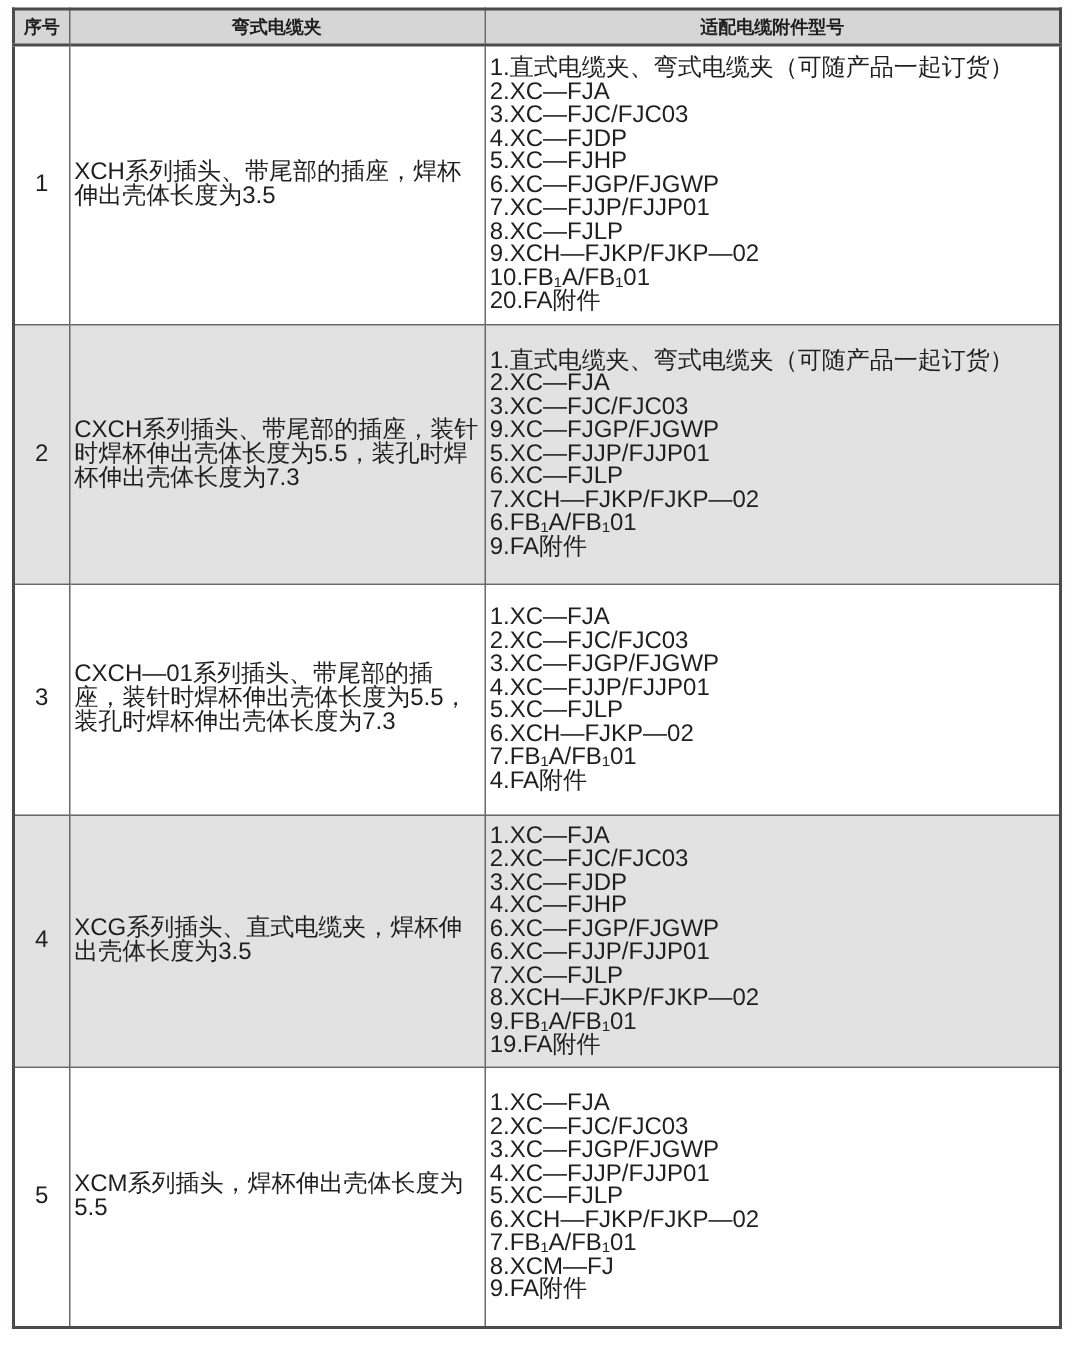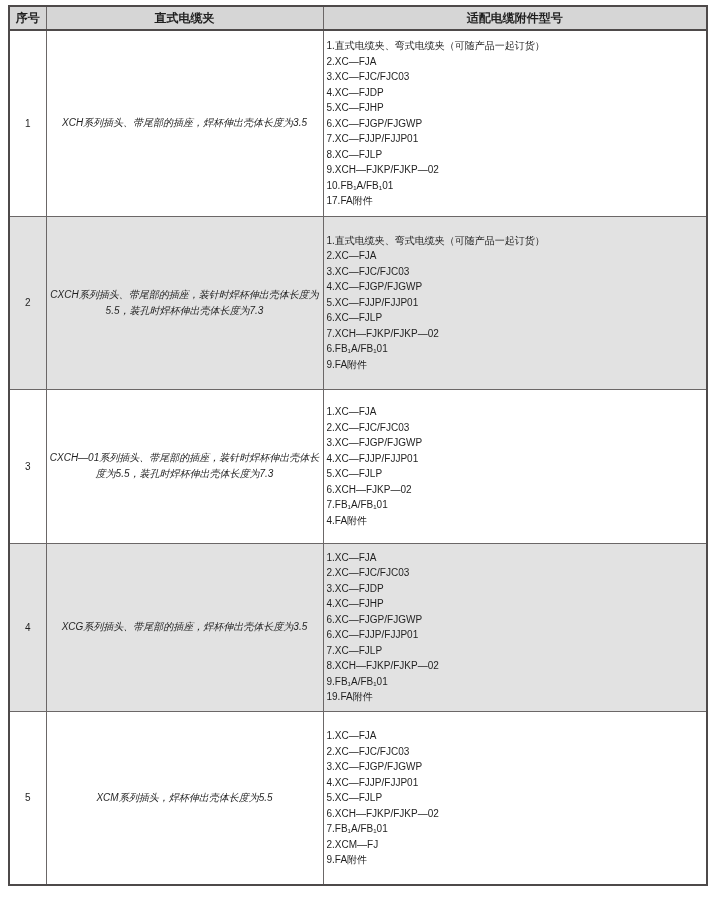--- a/index.html
+++ b/index.html
@@ -39,33 +39,32 @@
     height: 22px;
     font-size: 12px;
     font-weight: bold;
     text-align: center;
     vertical-align: middle;
     padding: 0;
   }
   table.spec-table td {
     border: 1px solid #6b6767;
     vertical-align: middle;
-    font-size: 10px;
+    font-size: 16px;
     padding: 2px 3px;
   }
   tr.data-row.shaded td { background: #e2e2e2; }
 
   td.cell-index {
     text-align: center;
     font-size: 12px;
   }
   td.cell-product {
     line-height: 16px;
-    text-align: center;
-    font-style: italic;
+    text-align: left;
   }
   td.cell-acc {
     padding-left: 5px;
     line-height: 15.5px;
   }
   .acc-line {
     white-space: nowrap;
   }
   
   tbody tr:nth-child(1) { height: 186px; }
@@ -80,51 +79,51 @@
 <div class="page">
   <table class="spec-table">
     <colgroup>
       <col class="col-index">
       <col class="col-product">
       <col class="col-acc">
     </colgroup>
     <thead>
       <tr>
         <th>序号</th>
-        <th>直式电缆夹</th>
+        <th>弯式电缆夹</th>
         <th>适配电缆附件型号</th>
       </tr>
     </thead>
     <tbody>
   <tr class="data-row">
     <td class="cell-index">1</td>
     <td class="cell-product">XCH系列插头、带尾部的插座，焊杯伸出壳体长度为3.5</td>
     <td class="cell-acc">
             <div class="acc-line">1.直式电缆夹、弯式电缆夹（可随产品一起订货）</div>
             <div class="acc-line">2.XC—FJA</div>
             <div class="acc-line">3.XC—FJC/FJC03</div>
             <div class="acc-line">4.XC—FJDP</div>
             <div class="acc-line">5.XC—FJHP</div>
             <div class="acc-line">6.XC—FJGP/FJGWP</div>
             <div class="acc-line">7.XC—FJJP/FJJP01</div>
             <div class="acc-line">8.XC—FJLP</div>
             <div class="acc-line">9.XCH—FJKP/FJKP—02</div>
             <div class="acc-line">10.FB₁A/FB₁01</div>
-            <div class="acc-line">17.FA附件</div>
+            <div class="acc-line">20.FA附件</div>
           </td>
   </tr>
 
   <tr class="data-row shaded">
     <td class="cell-index">2</td>
     <td class="cell-product">CXCH系列插头、带尾部的插座，装针时焊杯伸出壳体长度为5.5，装孔时焊杯伸出壳体长度为7.3</td>
     <td class="cell-acc">
             <div class="acc-line">1.直式电缆夹、弯式电缆夹（可随产品一起订货）</div>
             <div class="acc-line">2.XC—FJA</div>
             <div class="acc-line">3.XC—FJC/FJC03</div>
-            <div class="acc-line">4.XC—FJGP/FJGWP</div>
+            <div class="acc-line">9.XC—FJGP/FJGWP</div>
             <div class="acc-line">5.XC—FJJP/FJJP01</div>
             <div class="acc-line">6.XC—FJLP</div>
             <div class="acc-line">7.XCH—FJKP/FJKP—02</div>
             <div class="acc-line">6.FB₁A/FB₁01</div>
             <div class="acc-line">9.FA附件</div>
           </td>
   </tr>
 
   <tr class="data-row">
     <td class="cell-index">3</td>
@@ -136,21 +135,21 @@
             <div class="acc-line">4.XC—FJJP/FJJP01</div>
             <div class="acc-line">5.XC—FJLP</div>
             <div class="acc-line">6.XCH—FJKP—02</div>
             <div class="acc-line">7.FB₁A/FB₁01</div>
             <div class="acc-line">4.FA附件</div>
           </td>
   </tr>
 
   <tr class="data-row shaded">
     <td class="cell-index">4</td>
-    <td class="cell-product">XCG系列插头、带尾部的插座，焊杯伸出壳体长度为3.5</td>
+    <td class="cell-product">XCG系列插头、直式电缆夹，焊杯伸出壳体长度为3.5</td>
     <td class="cell-acc">
             <div class="acc-line">1.XC—FJA</div>
             <div class="acc-line">2.XC—FJC/FJC03</div>
             <div class="acc-line">3.XC—FJDP</div>
             <div class="acc-line">4.XC—FJHP</div>
             <div class="acc-line">6.XC—FJGP/FJGWP</div>
             <div class="acc-line">6.XC—FJJP/FJJP01</div>
             <div class="acc-line">7.XC—FJLP</div>
             <div class="acc-line">8.XCH—FJKP/FJKP—02</div>
             <div class="acc-line">9.FB₁A/FB₁01</div>
@@ -162,19 +161,19 @@
     <td class="cell-index">5</td>
     <td class="cell-product">XCM系列插头，焊杯伸出壳体长度为5.5</td>
     <td class="cell-acc">
             <div class="acc-line">1.XC—FJA</div>
             <div class="acc-line">2.XC—FJC/FJC03</div>
             <div class="acc-line">3.XC—FJGP/FJGWP</div>
             <div class="acc-line">4.XC—FJJP/FJJP01</div>
             <div class="acc-line">5.XC—FJLP</div>
             <div class="acc-line">6.XCH—FJKP/FJKP—02</div>
             <div class="acc-line">7.FB₁A/FB₁01</div>
-            <div class="acc-line">2.XCM—FJ</div>
+            <div class="acc-line">8.XCM—FJ</div>
             <div class="acc-line">9.FA附件</div>
           </td>
   </tr>
 </tbody>
   </table>
 </div>
 
 </body></html>

